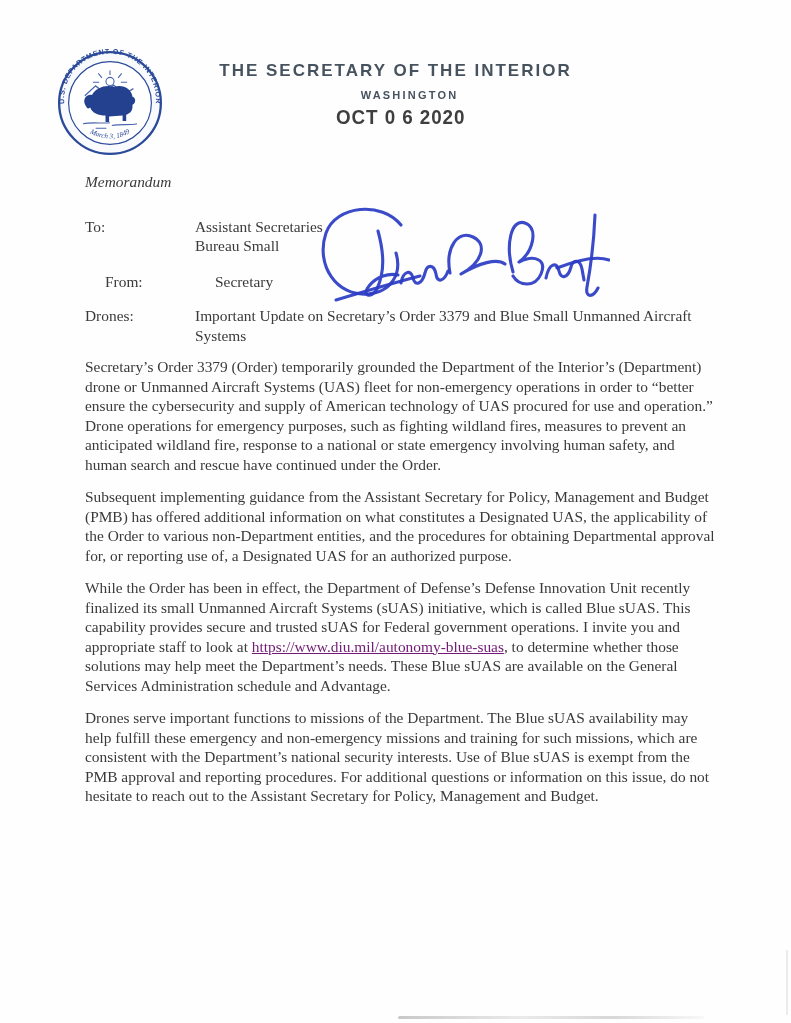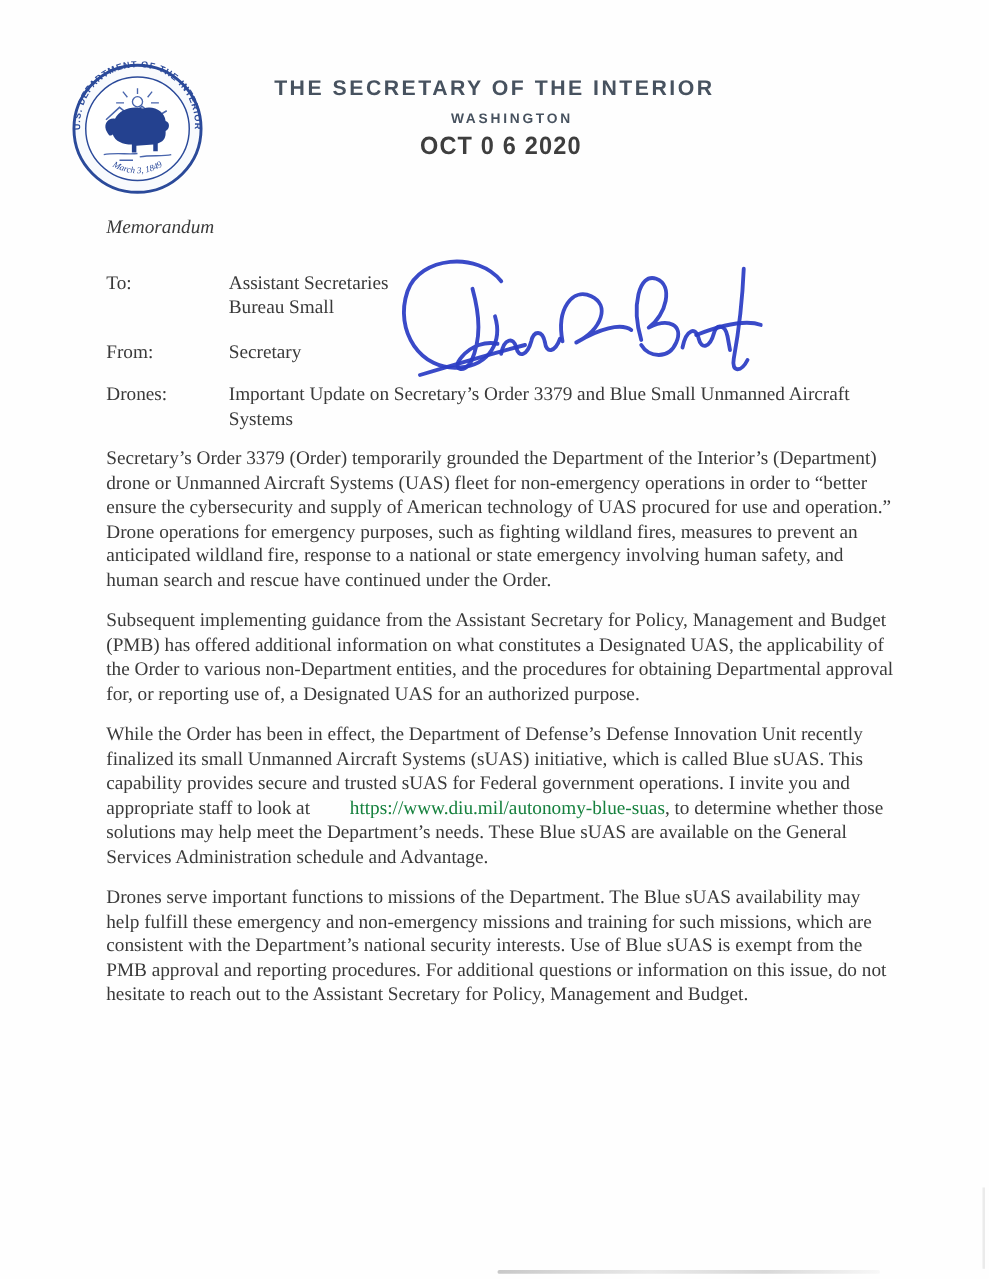--- a/index.html
+++ b/index.html
@@ -27,28 +27,28 @@
     font-weight:700; font-size:20px; letter-spacing:1px;
     color:#3e3e3e;
     transform:scaleX(0.94); transform-origin:left top;
   }
   
   .doc {
     position:absolute; left:85px; top:172px; width:632px;
     font-size:15.4px; line-height:19.5px; color:#3a3a3a;
   }
   .memo-title { margin:0 0 25px 0;font-style:italic; }
-  .memo-row { display:flex; margin-bottom:16px; }
-  .memo-row.from-row { margin-bottom:15px; }
+  .memo-row { display:flex; margin-bottom:16px;gap:12px; }
+  .memo-row.from-row { margin-bottom:15px;margin-left:20px; }
   .memo-row.subject-row { margin-bottom:12px; }
   .memo-label { width:98px; flex:none; }
   .memo-value { flex:1; }
   .memo-line { white-space:nowrap; }
   .doc p { margin:0 0 13px 0; }
-  .doc-link { color:#15803d; cursor:pointer;margin-left:28px; }
+  .doc-link { color:#701a75; text-decoration:underline; cursor:pointer; }
   
   .signature { position:absolute; left:298px; top:203px; width:312px; height:102px; pointer-events:none; }
   .signature path {
     fill:none; stroke:#2b3cc4; stroke-width:3.1;
     stroke-linecap:round; stroke-linejoin:round; opacity:0.93;
   }
   
   .artifact-bottom {
     position:absolute; left:398px; top:1016px; width:306px; height:3px;
     background:linear-gradient(90deg, rgba(60,60,60,0.28), rgba(60,60,60,0.10) 40%, rgba(60,60,60,0.20) 70%, rgba(60,60,60,0.03));

